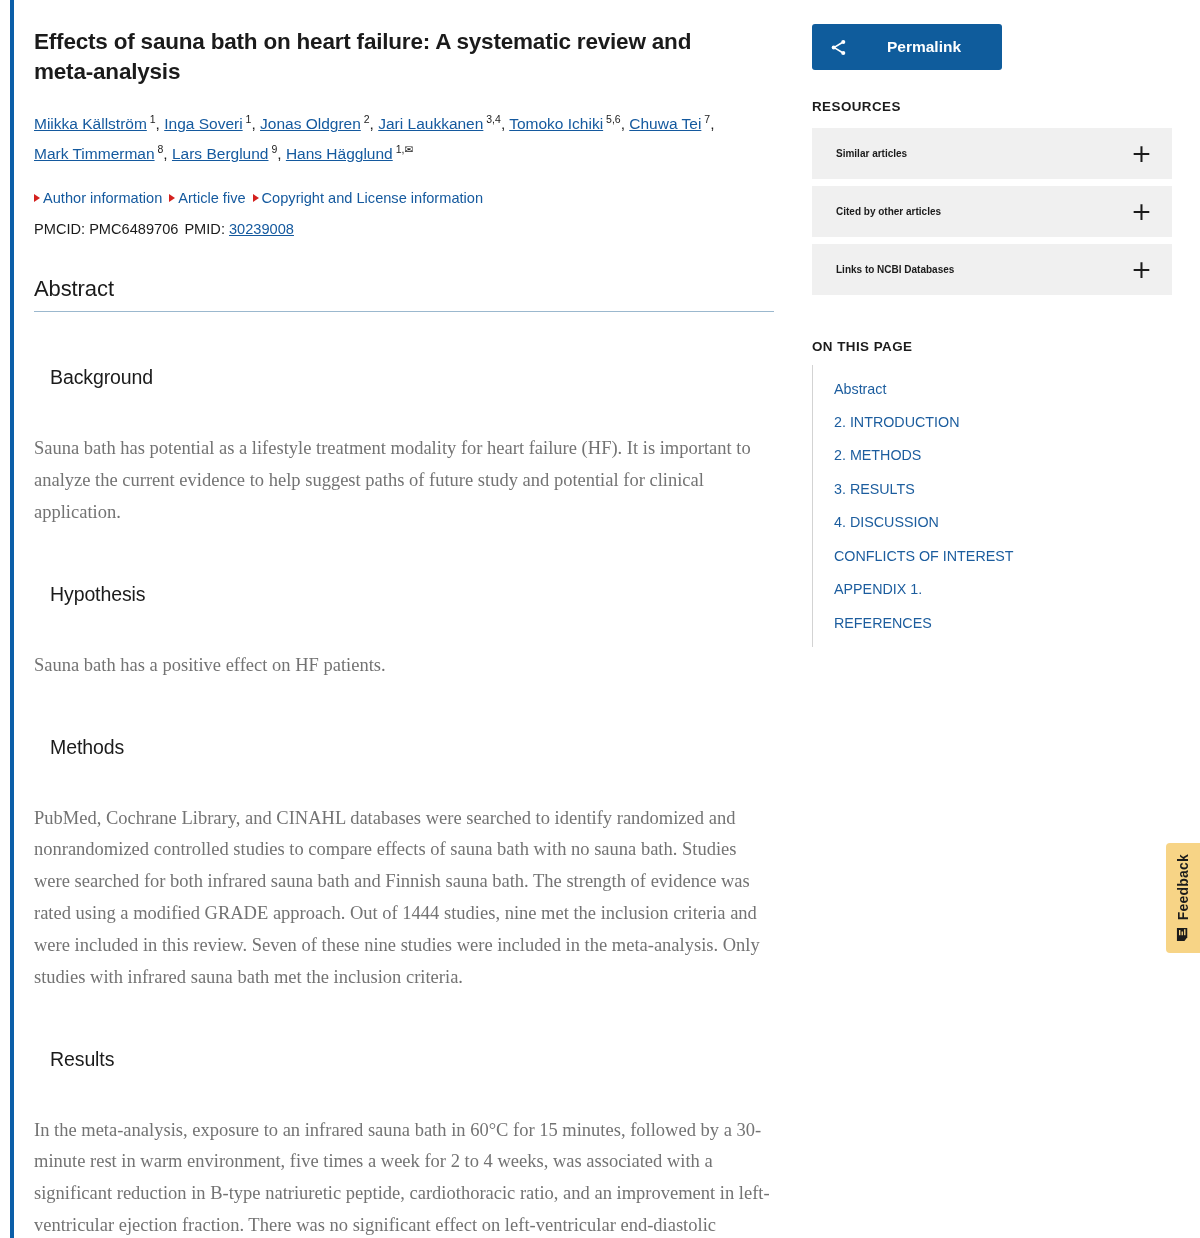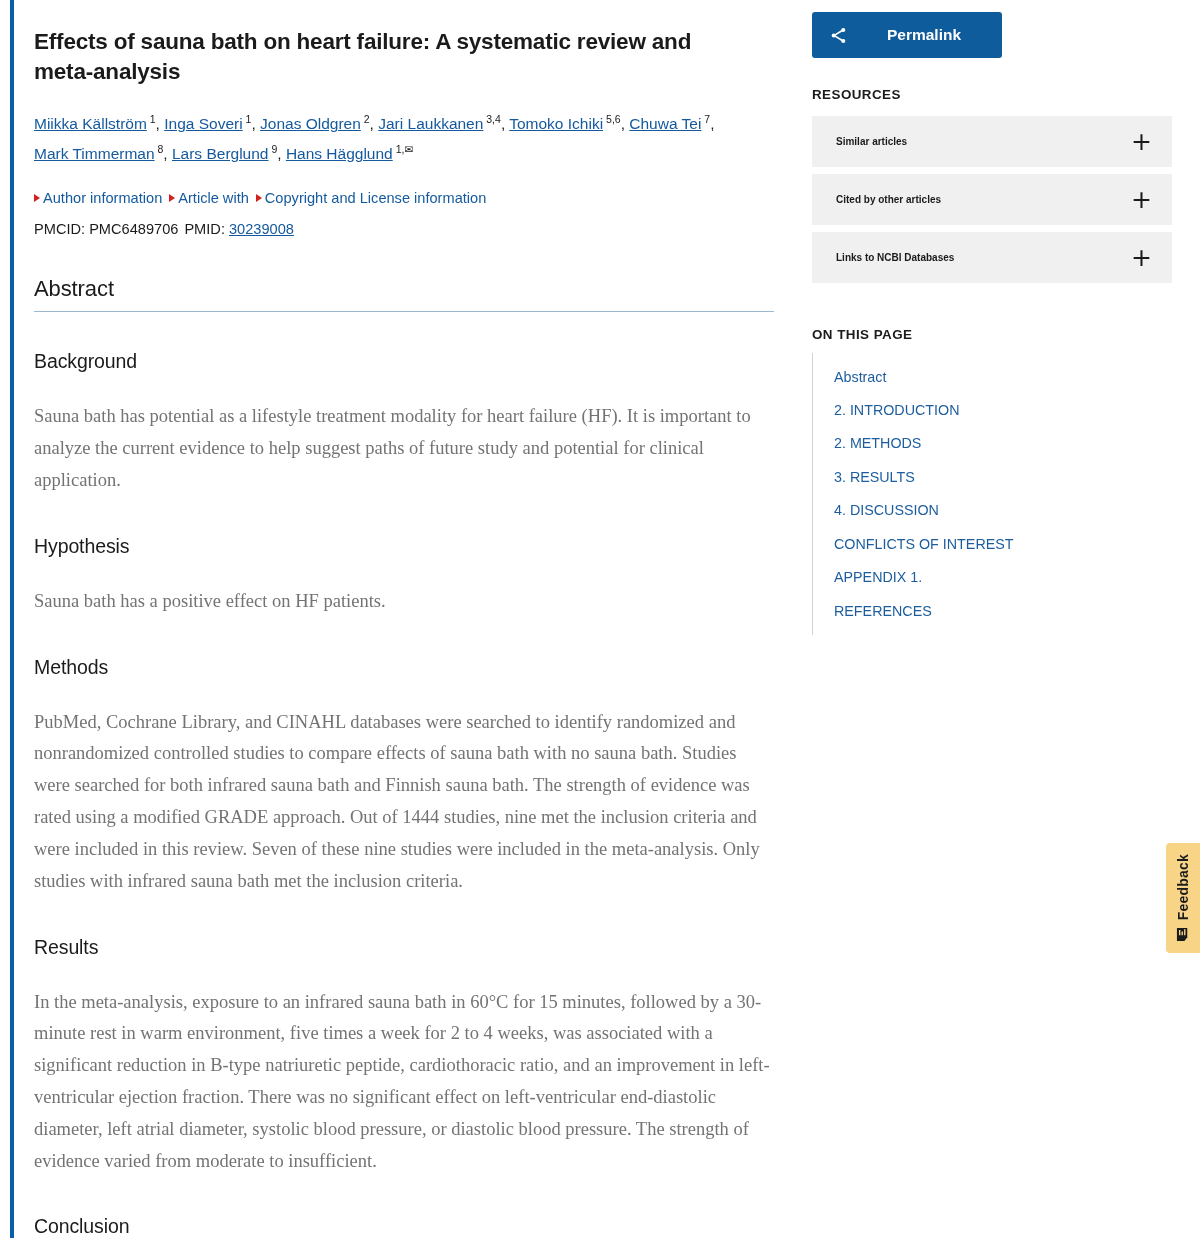--- a/index.html
+++ b/index.html
@@ -103,21 +103,21 @@
     padding-bottom: 9px;
     font-size: 22px;
     font-weight: normal;
     color: #1b1b1b;
     border-bottom: 1px solid #9bb8ce;
     width: 740px;
     letter-spacing: -0.1px;
   }
 
   .sub-heading {
-    margin: 0;
+    margin: 16px;
     padding-top: 38px;
     font-size: 19.5px;
     font-weight: normal;
     color: #1b1b1b;
     letter-spacing: -0.1px;
   }
 
   .body-text {
     margin: 0;
     padding-top: 28px;
@@ -126,21 +126,21 @@
     line-height: 1.72;
     color: #737373;
     width: 740px;
     text-align: left;
   }
 
   
   #sidebar {
     position: absolute;
     left: 812px;
-    top: 0;
+    top: 12px;
     width: 360px;
   }
 
   #permalink-button {
     margin-top: 12px;
     width: 190px;
     height: 46px;
     background: #0f5c9c;
     border: none;
     border-radius: 3px;
@@ -240,21 +240,21 @@
 <body>
 
 <div id="left-rail"></div>
 
 <div id="article-column">
 
   <h1 id="article-title">Effects of sauna bath on heart failure: A systematic review and meta-analysis</h1>
 
   <div id="author-list"><a href="#">Miikka Källström</a><sup> 1</sup>, <a href="#">Inga Soveri</a><sup> 1</sup>, <a href="#">Jonas Oldgren</a><sup> 2</sup>, <a href="#">Jari Laukkanen</a><sup> 3,4</sup>, <a href="#">Tomoko Ichiki</a><sup> 5,6</sup>, <a href="#">Chuwa Tei</a><sup> 7</sup>, <a href="#">Mark Timmerman</a><sup> 8</sup>, <a href="#">Lars Berglund</a><sup> 9</sup>, <a href="#">Hans Hägglund</a><sup> 1,✉</sup></div>
 
-  <div id="meta-links"><span><span class="tri"></span><a href="#">Author information</a></span><span><span class="tri"></span><a href="#">Article with</a></span><span><span class="tri"></span><a href="#">Copyright and License information</a></span></div>
+  <div id="meta-links"><span><span class="tri"></span><a href="#">Author information</a></span><span><span class="tri"></span><a href="#">Article five</a></span><span><span class="tri"></span><a href="#">Copyright and License information</a></span></div>
 
   <div id="id-line">
     <span>PMCID:</span>
     <span>PMC6489706</span><span class="idsep"></span><span>PMID:</span>
     <a href="#">30239008</a>
   </div>
 
   <h2 id="abstract-heading">Abstract</h2>
 
   <div id="abstract-sections">

